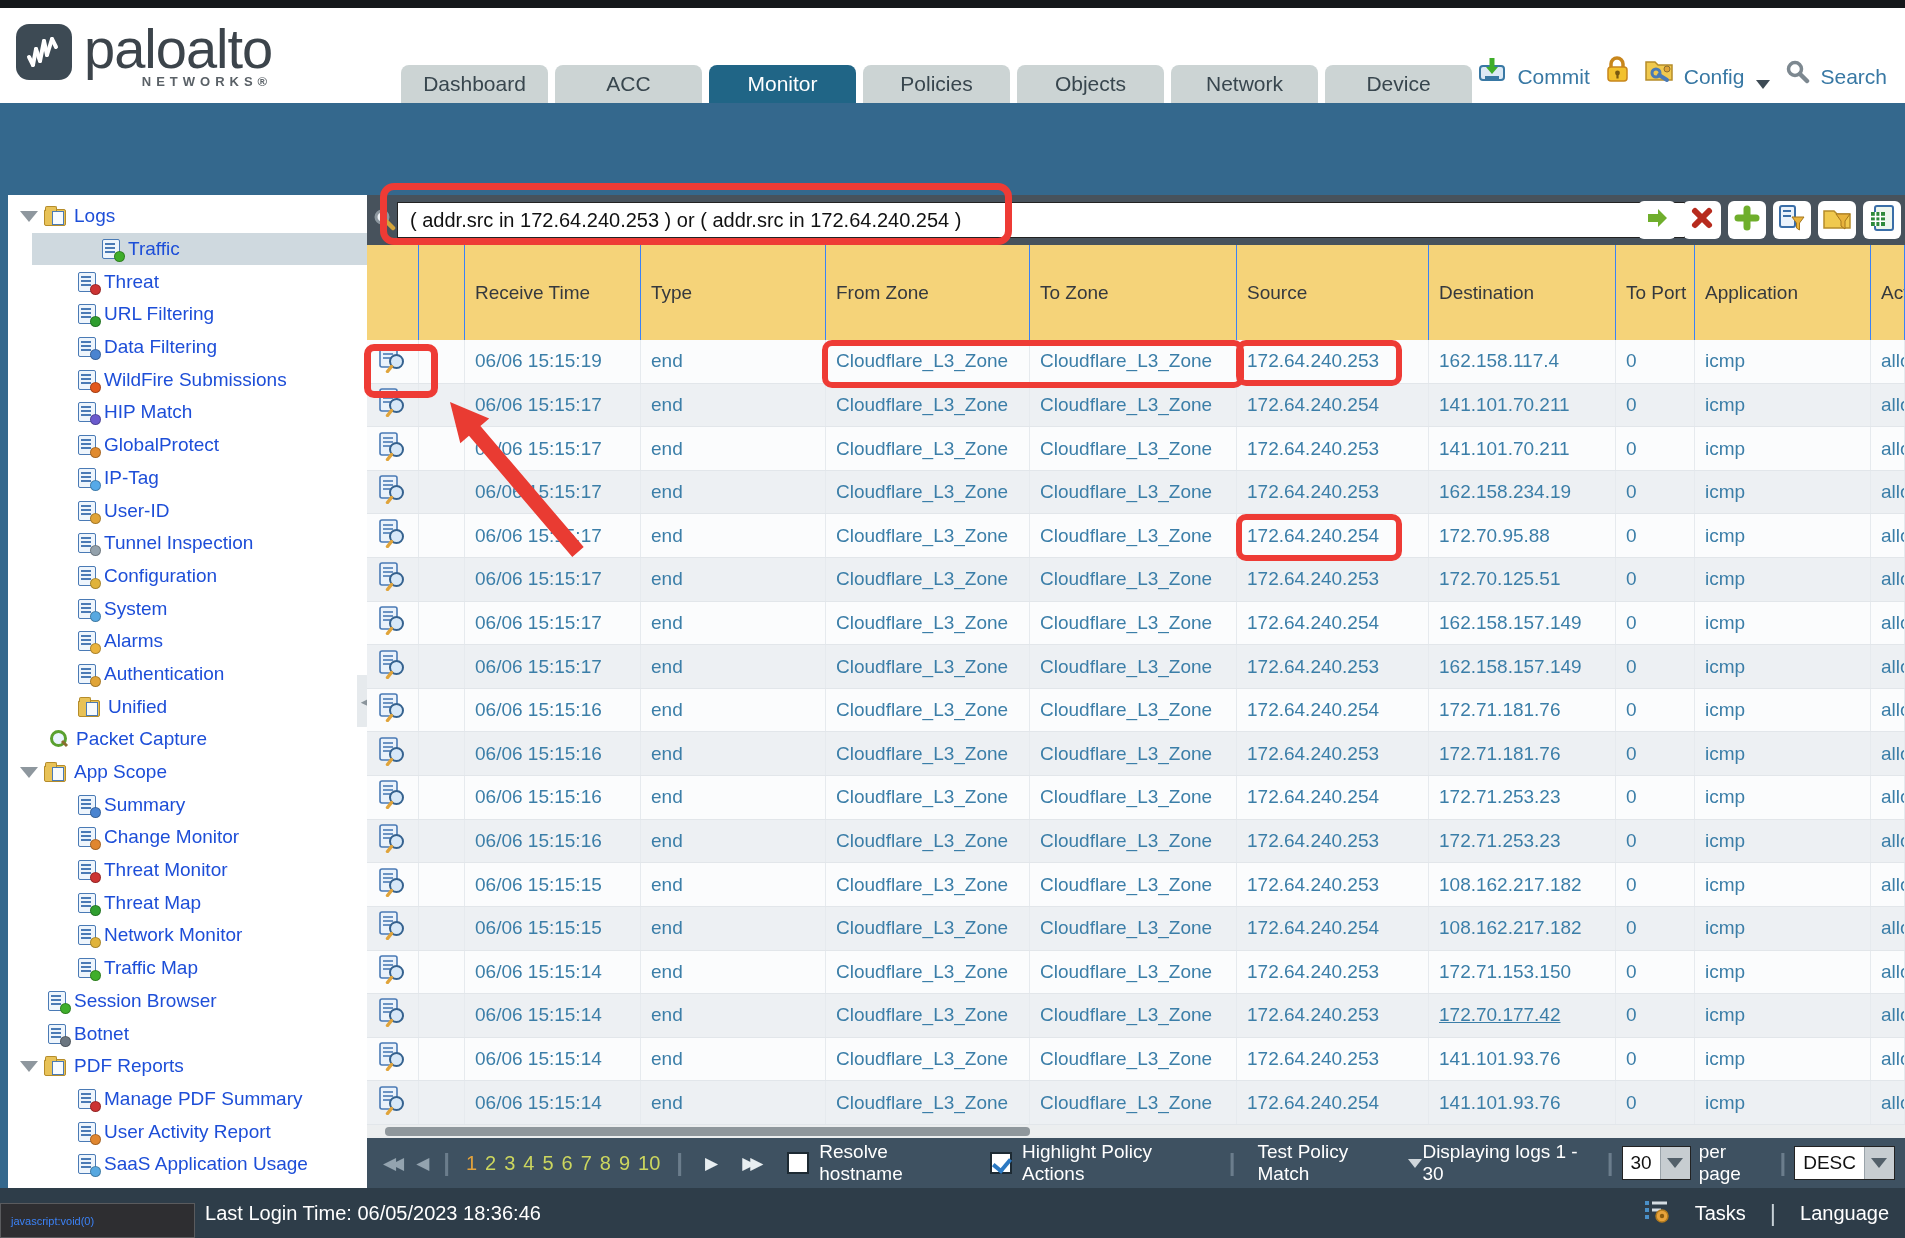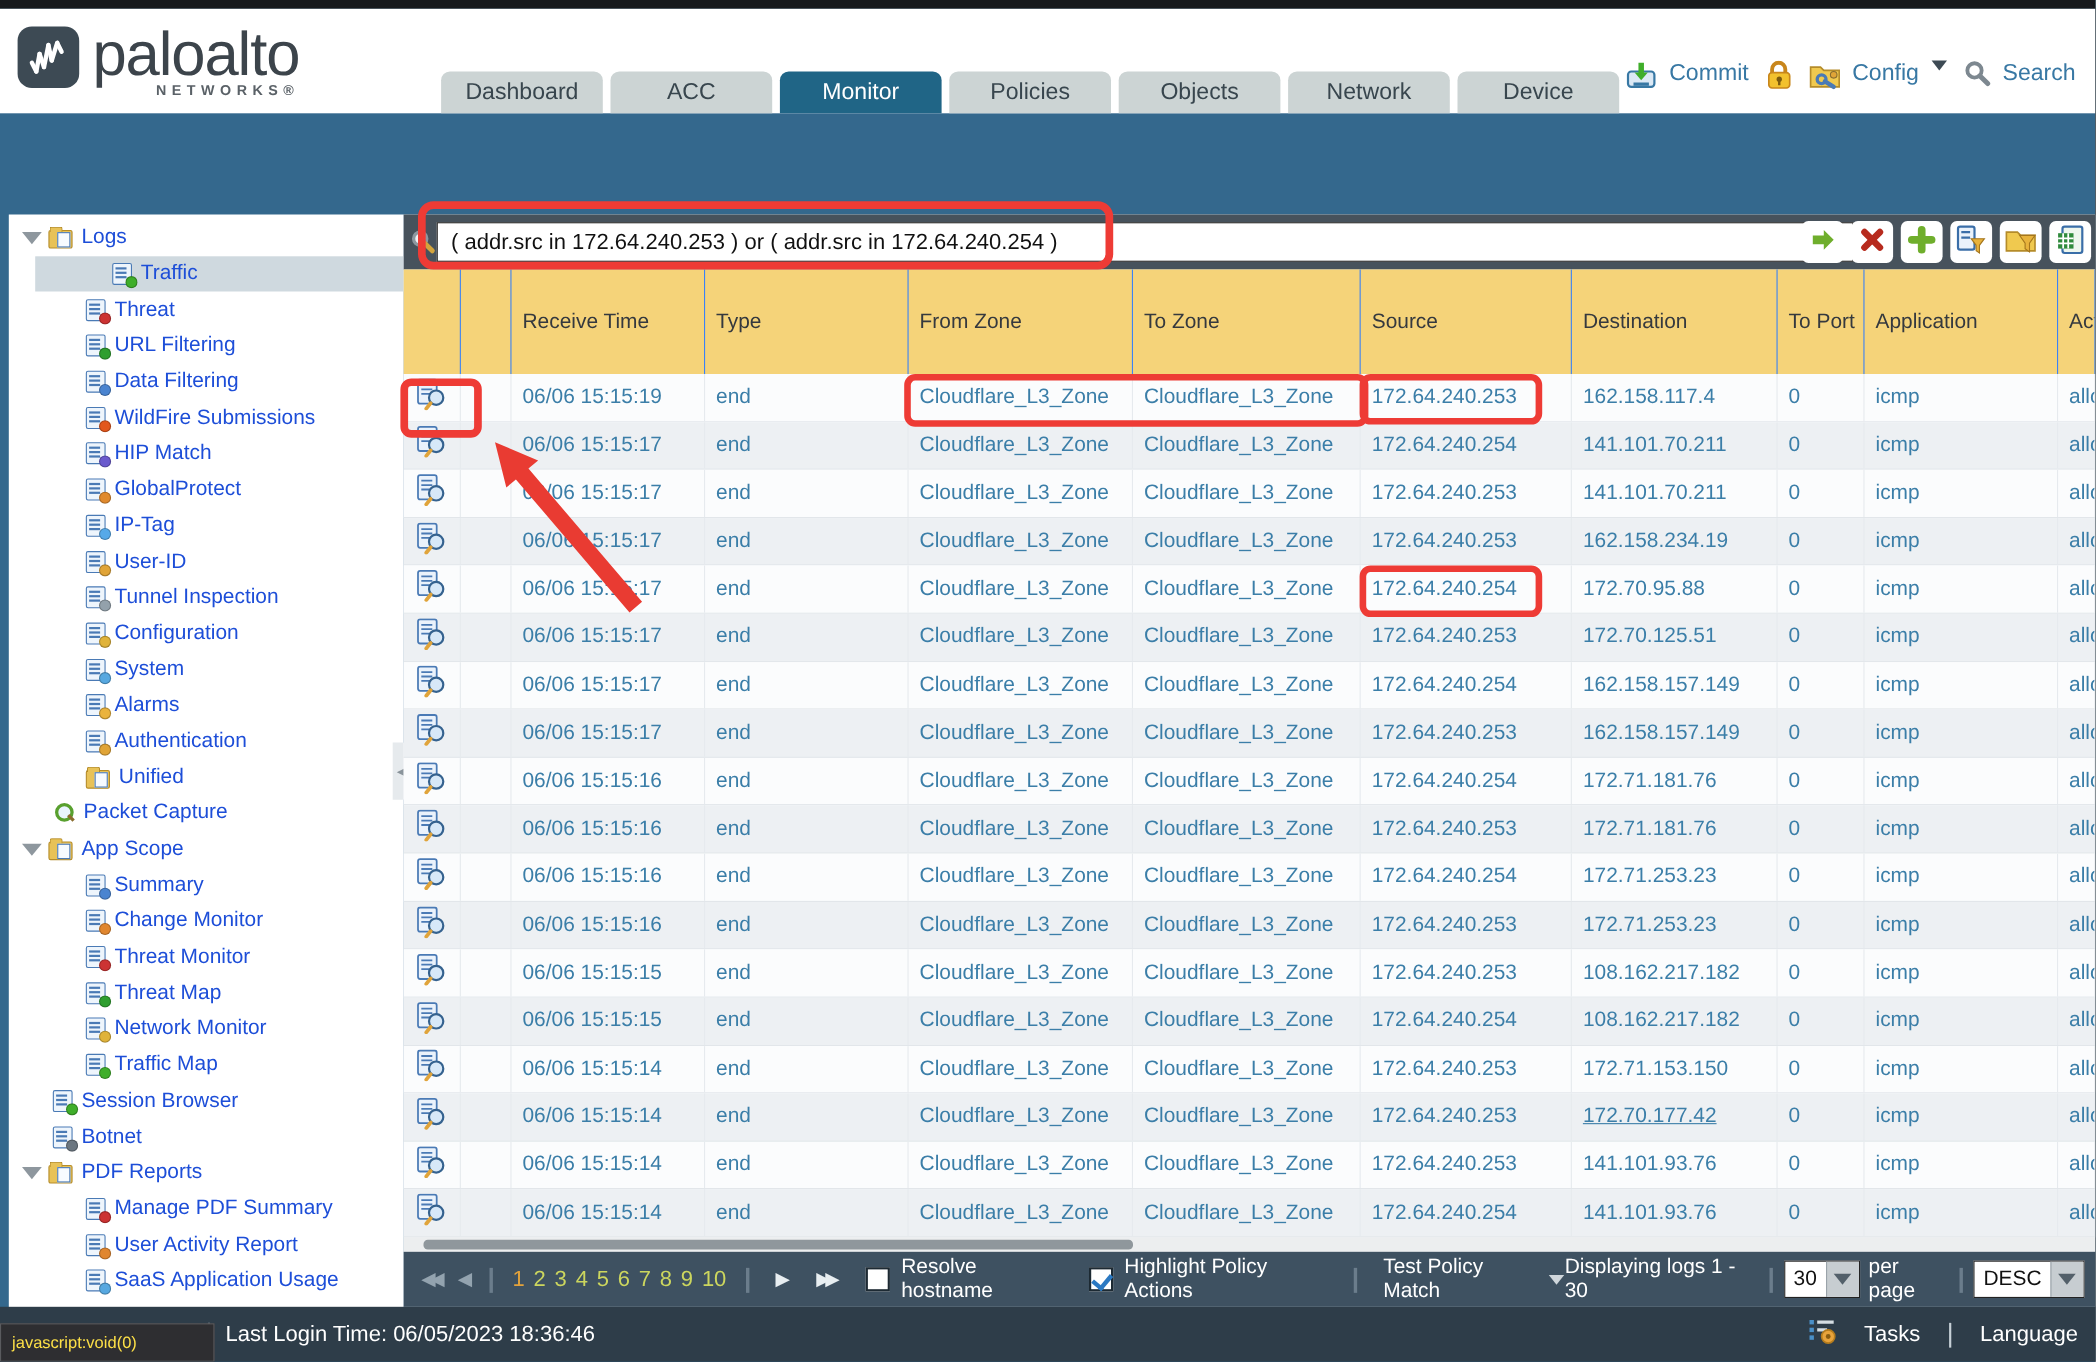--- a/index.html
+++ b/index.html
@@ -12,21 +12,21 @@
   .tophdr { position:absolute; left:0; top:8px; width:1905px; height:95px; background:#ffffff; }
   .logo { position:absolute; left:16px; top:16px; display:flex; align-items:flex-start; gap:12px; }
   .logo-mark { width:56px; height:56px; background:#3d4a54; border-radius:13px; position:relative; }
   .logo-mark svg { position:absolute; left:7px; top:7px; }
   .logo-words { display:flex; flex-direction:column; align-items:flex-end; }
   .logo-brand { font-size:56px; color:#3c444b; letter-spacing:-1px; line-height:50px; font-weight:500; }
   .logo-sub { font-size:13px; color:#5a6167; letter-spacing:5px; font-weight:bold; }
   .tabs { position:absolute; left:401px; bottom:0; display:flex; gap:7px; }
   .tab { width:147px; height:38px; background:#ccd4d4; border-radius:8px 8px 0 0; display:flex; align-items:center; justify-content:center; font-size:21px; color:#38464e; font-weight:500; cursor:pointer; }
   .tab.active { background:#206586; color:#ffffff; }
-  .hdr-actions { position:absolute; right:18px; bottom:14px; display:flex; align-items:flex-start; gap:10px; font-size:21px; color:#3878a4; }
+  .hdr-actions { position:absolute; right:18px; bottom:14px; display:flex; align-items:flex-end; gap:10px; font-size:21px; color:#3878a4; }
   .hdr-actions .lbl { cursor:pointer; }
   .caret-dn { width:0; height:0; border-left:7px solid transparent; border-right:7px solid transparent; border-top:9px solid #3d4a54; margin-left:2px; }
 
   
   .blueband { position:absolute; left:0; top:103px; width:1905px; height:92px; background:#34688d; }
   .bb-controls { position:absolute; right:14px; top:33px; display:flex; align-items:center; gap:14px; }
   .mini-select { display:flex; height:36px; background:#ffffff; border:1px solid #9aa3aa; cursor:pointer; }
   .mini-select .val { display:flex; align-items:center; padding:0 10px; font-size:20px; color:#111; }
   .sel-btn { width:34px; background:#c7cdd1; border-left:1px solid #9aa3aa; display:flex; align-items:center; justify-content:center; }
   .sel-btn:after { content:""; width:0; height:0; border-left:8px solid transparent; border-right:8px solid transparent; border-top:10px solid #53606a; }
@@ -88,21 +88,21 @@
   .pag-select { display:flex; height:34px; background:#fff; border:1px solid #222; cursor:pointer; }
   .pag-select .val { display:flex; align-items:center; padding:0 8px; font-size:19px; color:#111; }
   .pag-select .sel-btn { width:30px; }
 
   
   .statusbar { position:absolute; left:0; top:1188px; width:1905px; height:50px; background:#2e3d49; color:#fff; font-size:20px; display:flex; align-items:center; }
   .sb-left { display:flex; align-items:center; gap:12px; padding-left:30px; }
   .sb-dim { color:#97a5ae; }
   .sb-sep { color:#c6d0d6; font-size:24px; }
   .sb-right { margin-left:auto; display:flex; align-items:center; gap:24px; padding-right:16px; }
-  .tooltip { position:absolute; left:0; top:1203px; min-width:195px; height:35px; background:#2e2e31; border:1px solid #5a5b5e; color:#fde047; font-size:15px; display:flex; align-items:center; padding:0 10px; z-index:60; }
+  .tooltip { position:absolute; left:0; top:1203px; min-width:195px; height:35px; background:#2e2e31; border:1px solid #5a5b5e; color:#3b82f6; font-size:11px; display:flex; align-items:center; padding:0 10px; z-index:60; }
 
   
   .redbox { position:absolute; border:7px solid #ee3b35; border-radius:14px; z-index:50; pointer-events:none; }
   #arrow { position:absolute; left:430px; top:390px; z-index:50; pointer-events:none; }
 </style>
 </head>
 <body>
 
 <div id="app">
 

